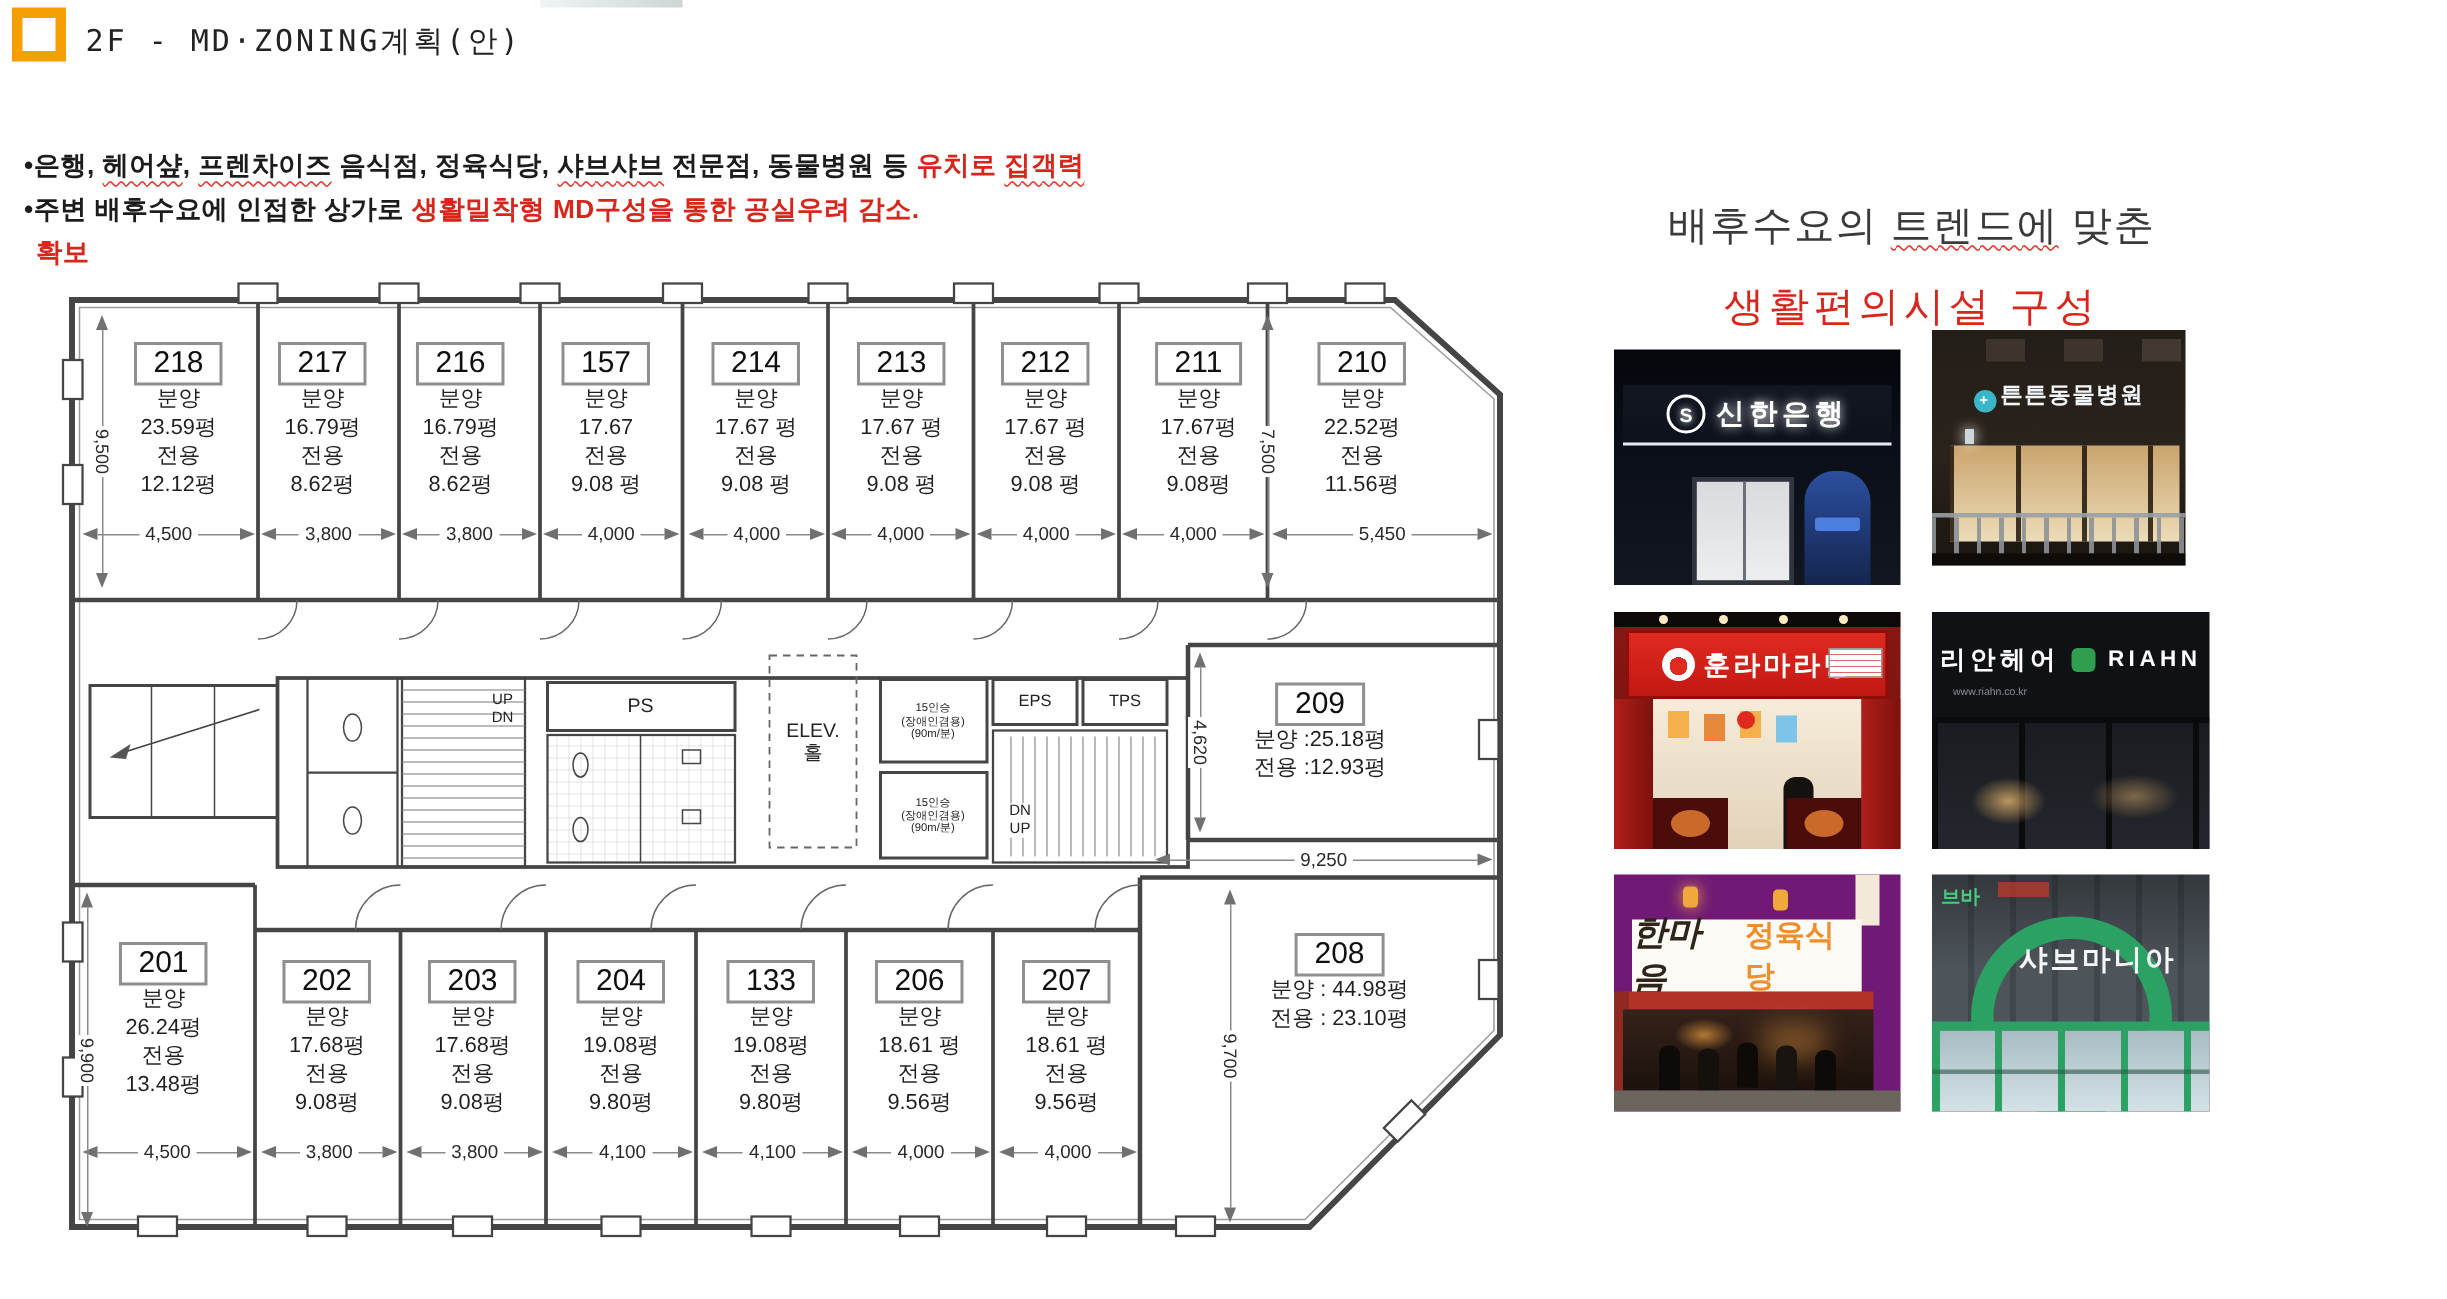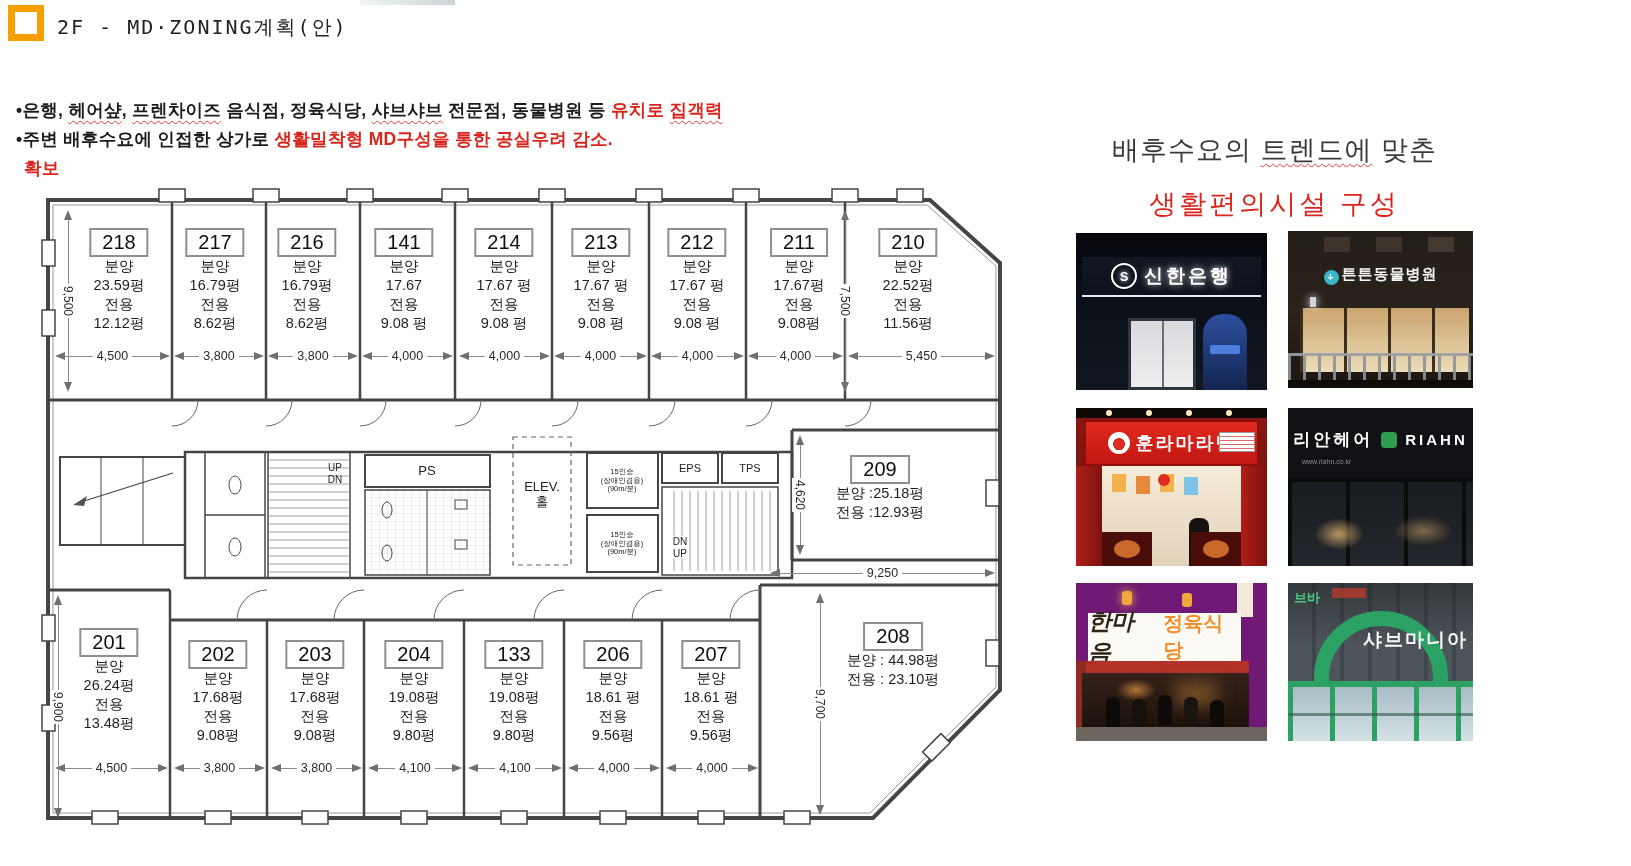--- a/index.html
+++ b/index.html
@@ -140,21 +140,21 @@
            box-shadow:60px 4px 18px rgba(210,140,60,.5);}
   .p5-people{position:absolute;bottom:14px;left:30px;width:14px;height:30px;background:#0d0a08;
              border-radius:6px 6px 0 0;box-shadow:26px 2px 0 #14100c,52px -2px 0 #0d0a08,78px 0 0 #191410,104px 3px 0 #0d0a08;}
   .p5-pill{position:absolute;top:78px;left:0;width:10px;bottom:14px;background:#8e2a22;}
   .p5-ground{position:absolute;bottom:0;height:14px;width:100%;background:#6b655e;}
 
   
   .p6{background:repeating-linear-gradient(90deg,#4d545a 0 24px,#3f464c 24px 28px);}
   .p6-shade{position:absolute;inset:0;background:linear-gradient(rgba(20,22,25,.45),transparent 40%);}
   .p6-ring{position:absolute;left:26px;top:28px;width:104px;height:104px;border:15px solid #2ba264;border-radius:50%;}
-  .p6-text{position:absolute;top:44px;right:5px;color:#f4f6f7;font-size:19px;font-weight:800;letter-spacing:2px;}
+  .p6-text{position:absolute;top:44px;right:22px;color:#f4f6f7;font-size:19px;font-weight:800;letter-spacing:2px;}
   .p6-neighbor{position:absolute;top:6px;left:6px;color:#49c97e;font-size:13px;font-weight:700;}
   .p6-red{position:absolute;top:5px;left:44px;width:34px;height:10px;background:#c0392b;opacity:.75;}
   .p6-windows{position:absolute;left:0;right:0;bottom:0;height:54px;border-top:6px solid #2ba264;
               background:linear-gradient(#a8bcc4,#d4e2e6);}
   .p6-wmull{position:absolute;inset:0;background:repeating-linear-gradient(90deg,#2ba264 0 5px,transparent 5px 42px);}
   .p6-sill{position:absolute;left:0;right:0;top:26px;height:3px;background:#31564a;opacity:.6;}
 </style>
 </head>
 <body>
 
@@ -264,21 +264,21 @@
     <span class="ul">8.62평</span>
   </div>
   <div class="unit" style="left:272px;top:43px;">
     <span class="ubox">216</span>
     <span class="ul">분양</span>
     <span class="ul">16.79평</span>
     <span class="ul">전용</span>
     <span class="ul">8.62평</span>
   </div>
   <div class="unit" style="left:369px;top:43px;">
-    <span class="ubox">141</span>
+    <span class="ubox">157</span>
     <span class="ul">분양</span>
     <span class="ul">17.67</span>
     <span class="ul">전용</span>
     <span class="ul">9.08 평</span>
   </div>
   <div class="unit" style="left:469px;top:43px;">
     <span class="ubox">214</span>
     <span class="ul">분양</span>
     <span class="ul">17.67 평</span>
     <span class="ul">전용</span>
@@ -576,21 +576,21 @@
     <span class="p1-logo">S</span>
     <span class="p1-text">신한은행</span>
   </div>
   <div class="p1-door">
       <i class="p1-doorline"></i>
     </div>
   <div class="p1-arch"></div>
   <div class="p1-tag"></div>
 </div>
 
-<div class="photo p2" style="left:1288px;top:231px;width:185px;height:157px;">
+<div class="photo p2" style="left:1288px;top:220px;width:169px;height:157px;">
   <div class="p2-win"></div>
   <div class="p2-sign">
     <span class="p2-logo">+</span><span>튼튼동물병원</span>
   </div>
   <div class="p2-glass">
       <div class="p2-mull"></div>
     </div>
   <div class="p2-lamp"></div>
   <div class="p2-fence"></div>
   <div class="p2-ground"></div>

